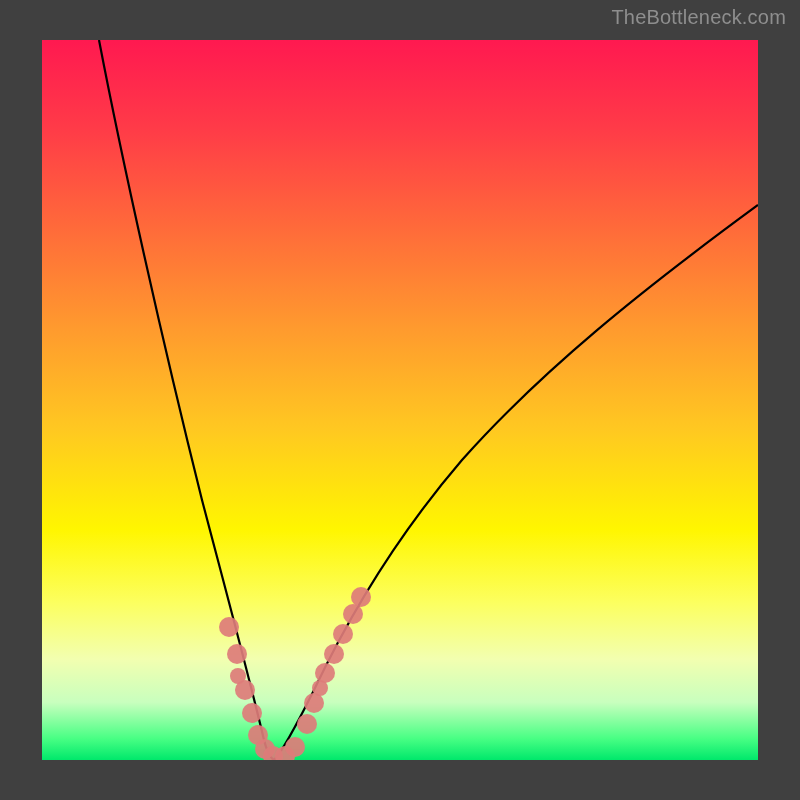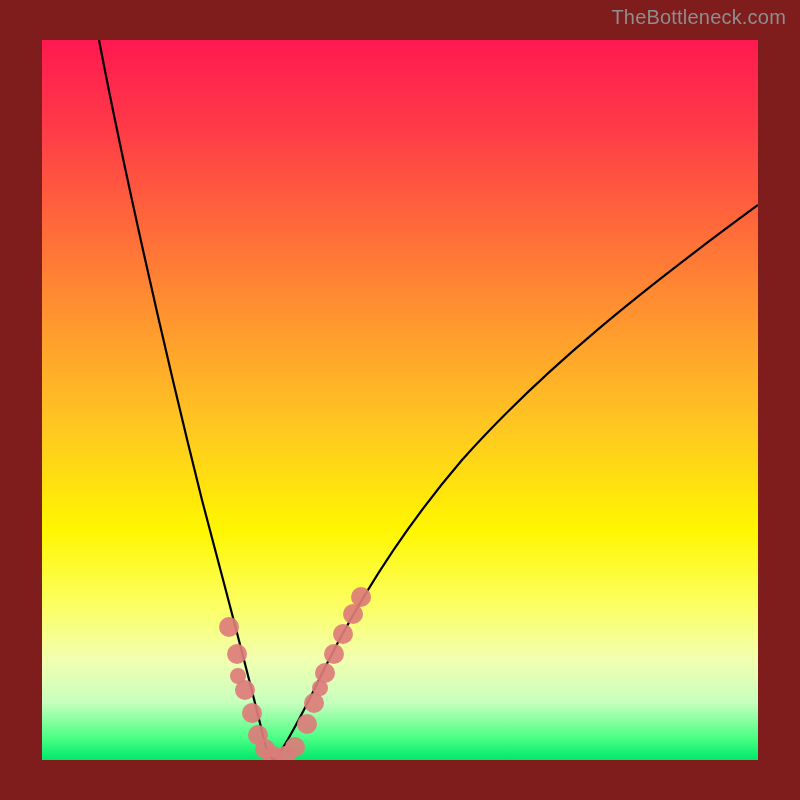--- a/index.html
+++ b/index.html
@@ -10,21 +10,21 @@
     background: #000;
     overflow: hidden;
     font-family: Arial, Helvetica, sans-serif;
   }
   .frame {
     position: absolute;
     left: 0;
     top: 0;
     width: 800px;
     height: 800px;
-    background: #7f1d1d;
+    background: #404040;
   }
   .plot {
     position: absolute;
     left: 42px;
     top: 40px;
     width: 716px;
     height: 720px;
     background: linear-gradient(
       to bottom,
       #ff1950 0%,

